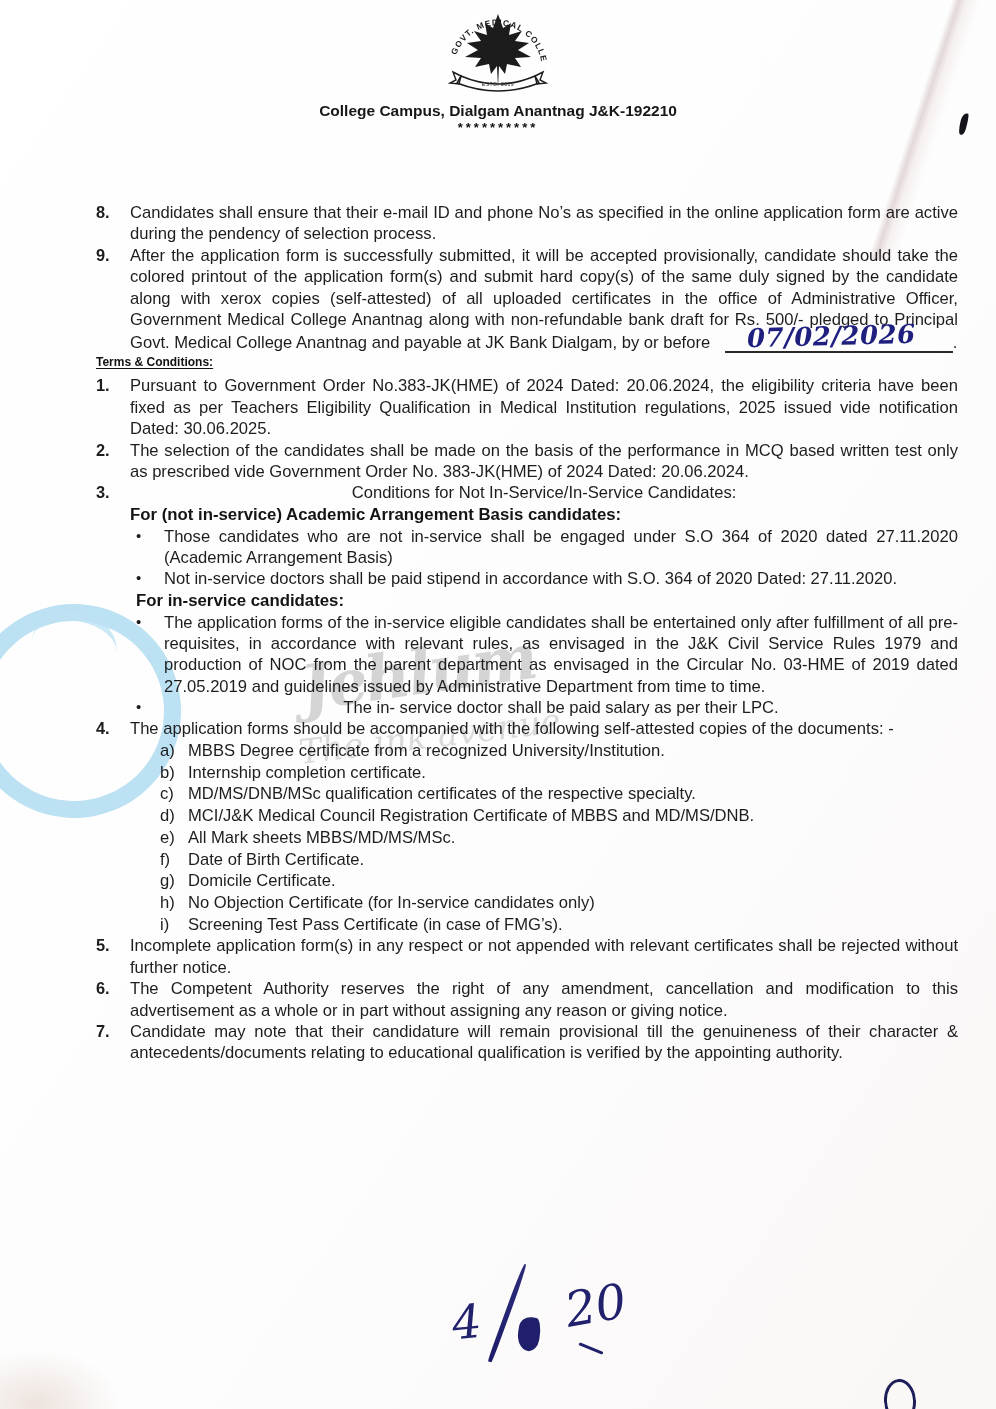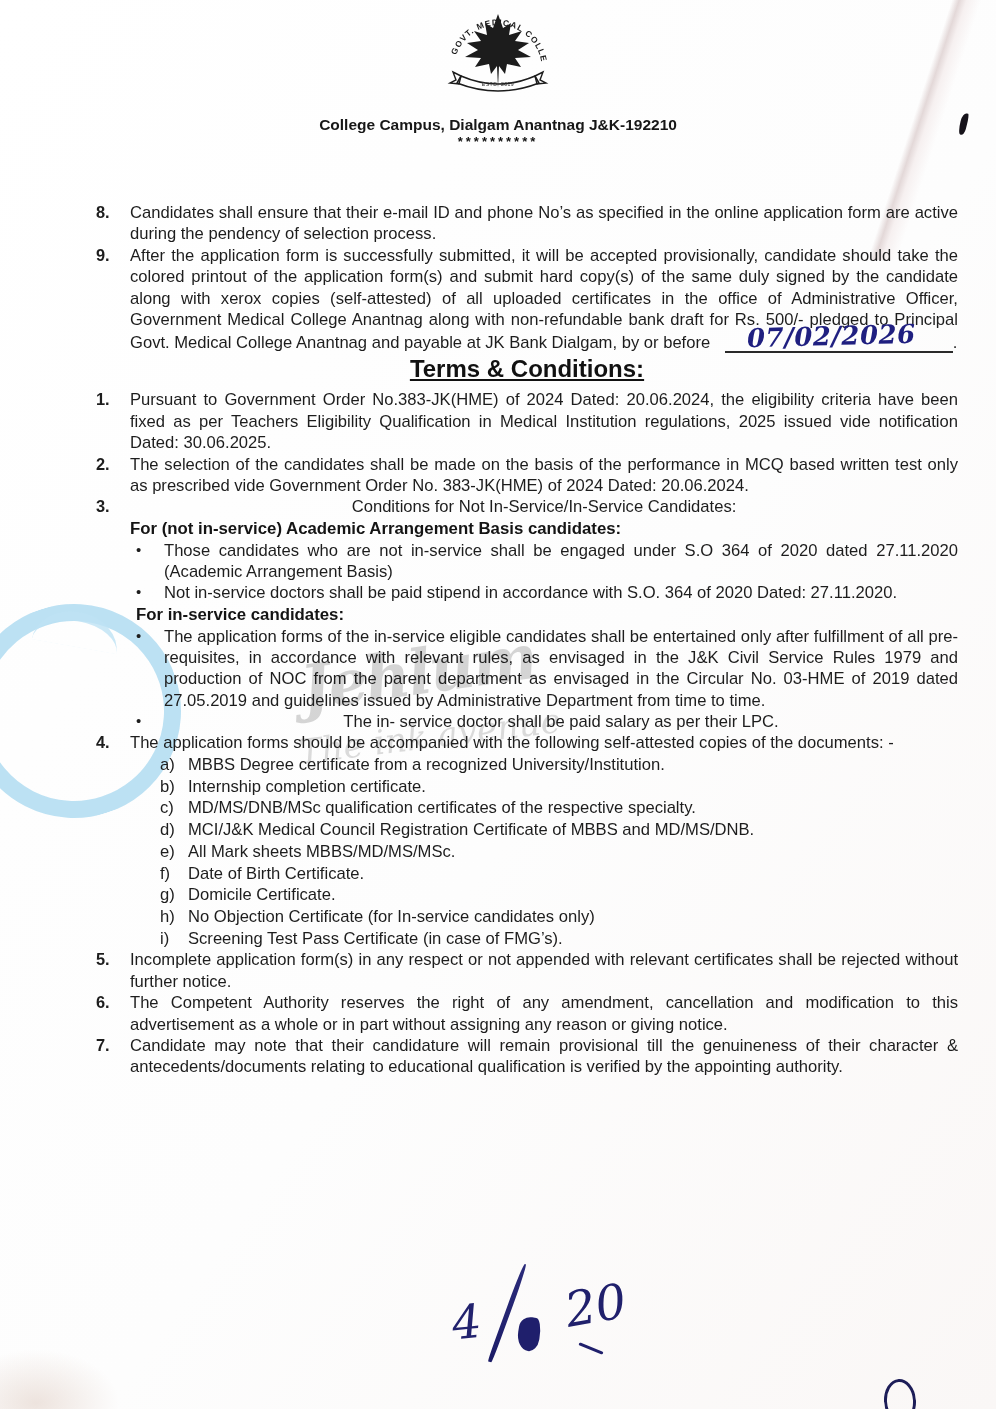--- a/index.html
+++ b/index.html
@@ -140,21 +140,21 @@
     font-weight: bold;
     color: #060606;
     letter-spacing: -0.2px;
     margin-top: 4px;
     line-height: 1.08;
   }
   .campus-line {
     font-size: 15.5px;
     font-weight: bold;
     color: #171717;
-    margin-top: 20px;
+    margin-top: 6px;
   }
   .dot-rule {
     font-size: 13px;
     letter-spacing: 3px;
     color: #111;
     margin-top: 0px;
     font-weight: bold;
   }
 
   
@@ -177,27 +177,26 @@
     font-size: 16.4px;
   }
   .num-item .txt {
     flex: 1;
     text-align: justify;
     text-justify: inter-word;
   }
   .num-item .txt.noj { text-align: center; }
 
   .tc-heading {
-    font-size: 24px;
+    font-size: 12px;
     font-weight: bold;
     text-decoration: underline;
     text-underline-offset: 2px;
     color: #111;
     margin: 2px 0 6px 0;
-    text-align: center;
   }
 
   .blank-line {
     display: inline-block;
     position: relative;
     width: 228px;
     border-bottom: 2px solid #2a2a2a;
     height: 21px;
     vertical-align: bottom;
     margin-left: 10px;

